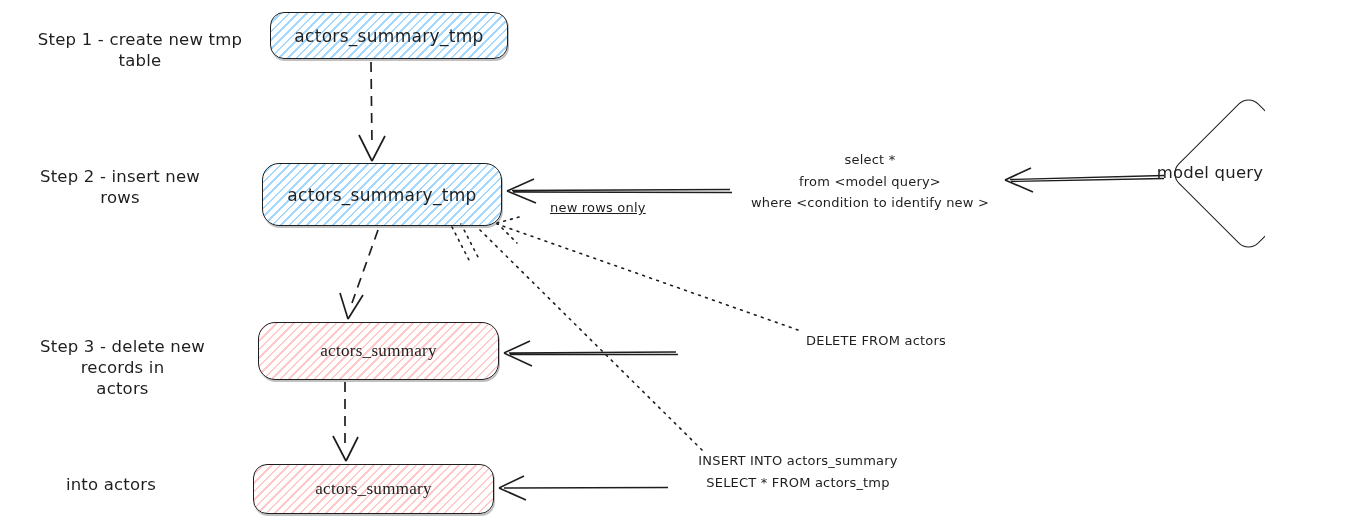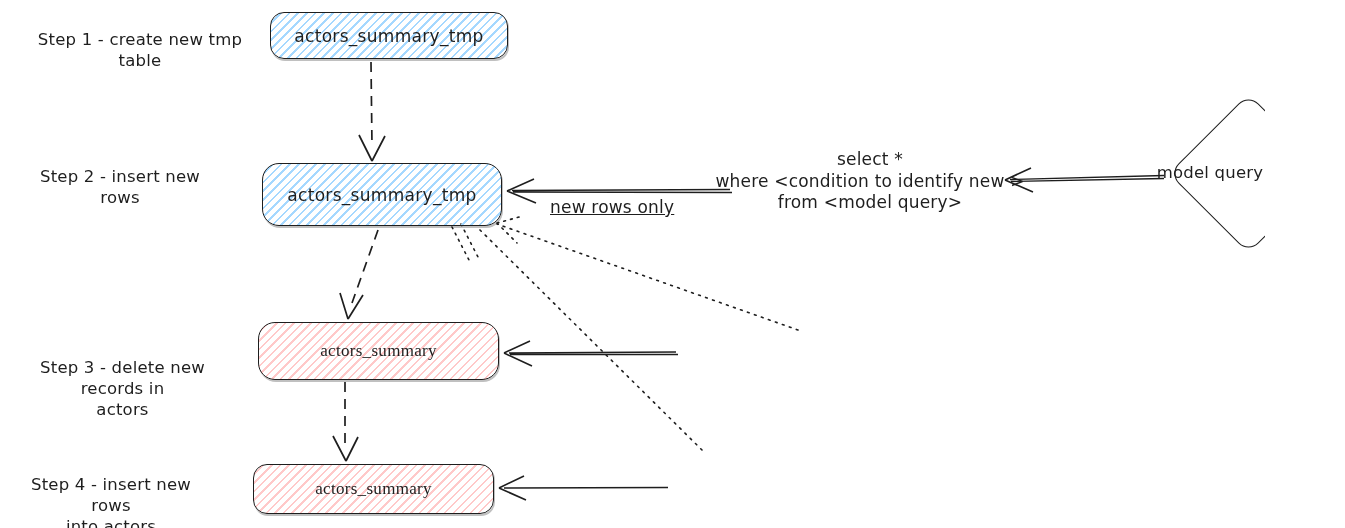--- a/index.html
+++ b/index.html
@@ -23,21 +23,21 @@
     box-shadow:1px 2px 0 rgba(30,30,30,.28);
   }
   .node.blue { background:repeating-linear-gradient(135deg, var(--blue) 0 1.9px, rgba(255,255,255,0) 1.9px 6.1px); }
   .node.red  { background:repeating-linear-gradient(135deg, var(--red) 0 1.7px,  rgba(255,255,255,0) 1.7px 6.0px);font-family:Liberation Serif, serif; }
   .node .node-label { padding:0 10px;text-align:right; }
   .step-label {
     position:absolute; text-align:center; font-size:16.5px; line-height:21px;
     letter-spacing:.2px;
   }
   .annotation {
-    position:absolute; text-align:center; font-size:17px; line-height:21.5px;
+    position:absolute; text-align:center; font-size:13px; line-height:21.5px;
     letter-spacing:.2px; white-space:nowrap;
   }
   .annotation .line, .step-label .line { display:block; }
   .diamond {
     position:absolute; left:1192px; top:117px; width:113px; height:113px;
     border:1.7px solid var(--stroke); border-radius:14px;
     transform:rotate(45deg); background:var(--bg);
   }
   .diamond-label {
     position:absolute; left:1154px; top:163px; width:112px;
@@ -76,26 +76,25 @@
     <path d="M702 450 L478 228" stroke-width="1.6" stroke-linecap="round" stroke-dasharray="1.8 5.6"></path>
     <path d="M452 227 L470 262 M461 224 L479 259" stroke-width="1.6" stroke-linecap="round" stroke-dasharray="1.8 5.2"></path>
   </svg>
 
   <div class="step-label" style="left:15px; top:29px; width:250px;">
     <span class="line">Step 1 - create new tmp table</span>
   </div>
   <div class="step-label" style="left:20px; top:166px; width:200px;">
     <span class="line">Step 2 - insert new rows</span>
   </div>
-  <div class="step-label" style="left:15px; top:336px; width:215px;margin-top:21px;">
+  <div class="step-label" style="left:15px; top:336px; width:215px;">
     <span class="line">Step 3 - delete new records in</span>
     <span class="line">actors</span>
   </div>
   <div class="step-label" style="left:12px; top:474px; width:198px;">
-    <span class="line">Step 4 - insert new rows</span>
     <span class="line">into actors</span>
   </div>
 
   <div class="node blue" style="left:270px; top:12px; width:238px; height:47px; border-radius:14px;">
     <span class="node-label">actors_summary_tmp</span>
   </div>
   <div class="node blue" style="left:262px; top:163px; width:240px; height:63px; border-radius:17px;">
     <span class="node-label">actors_summary_tmp</span>
   </div>
   <div class="node red" style="left:258px; top:322px; width:241px; height:58px; border-radius:17px;">
@@ -103,23 +102,28 @@
   </div>
   <div class="node red" style="left:253px; top:464px; width:241px; height:50px; border-radius:14px;">
     <span class="node-label">actors_summary</span>
   </div>
 
   <div class="diamond"></div>
   <div class="diamond-label">model query</div>
 
   <div class="annotation" style="left:715px; top:149px; width:310px;">
     <span class="line">select *</span>
+    <span class="line">from &lt;model query&gt;</span>
     <span class="line">where &lt;condition to identify new &gt;</span>
-    <span class="line">from &lt;model query&gt;</span>
   </div>
 
   <div class="annotation label-left" style="left:550px; top:197px; width:120px;">new rows only</div>
 
   <div class="annotation" style="left:656px; top:330px; width:440px;">
+    <span class="line">DELETE FROM actors</span>
   </div>
 
+  <div class="annotation" style="left:653px; top:450px; width:290px;">
+    <span class="line">INSERT INTO actors_summary</span>
+    <span class="line">SELECT * FROM actors_tmp</span>
+  </div>
 
 </div>
 
 </body></html>

